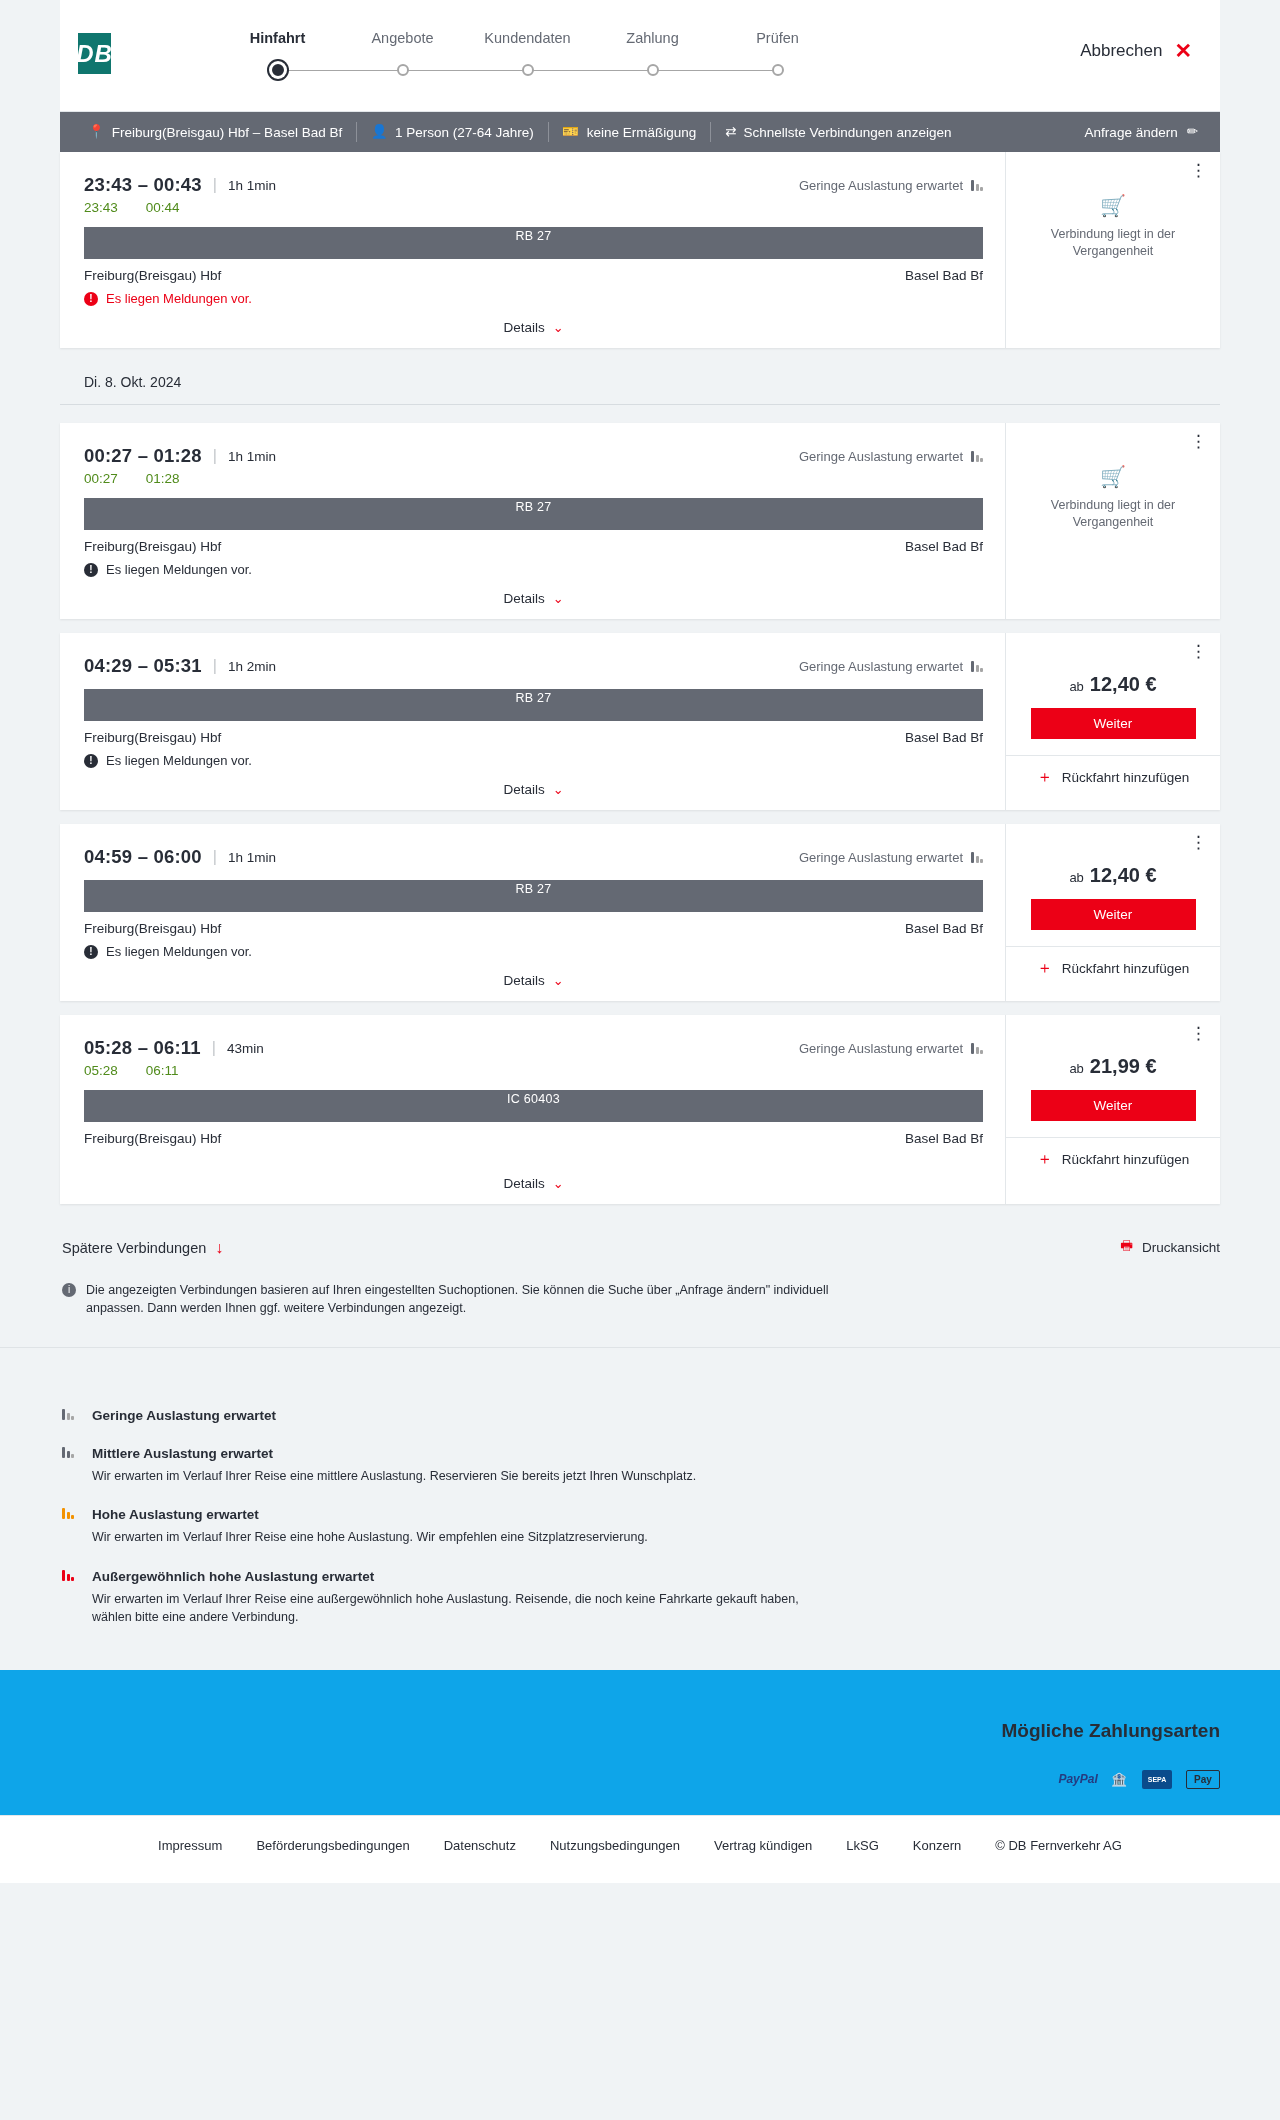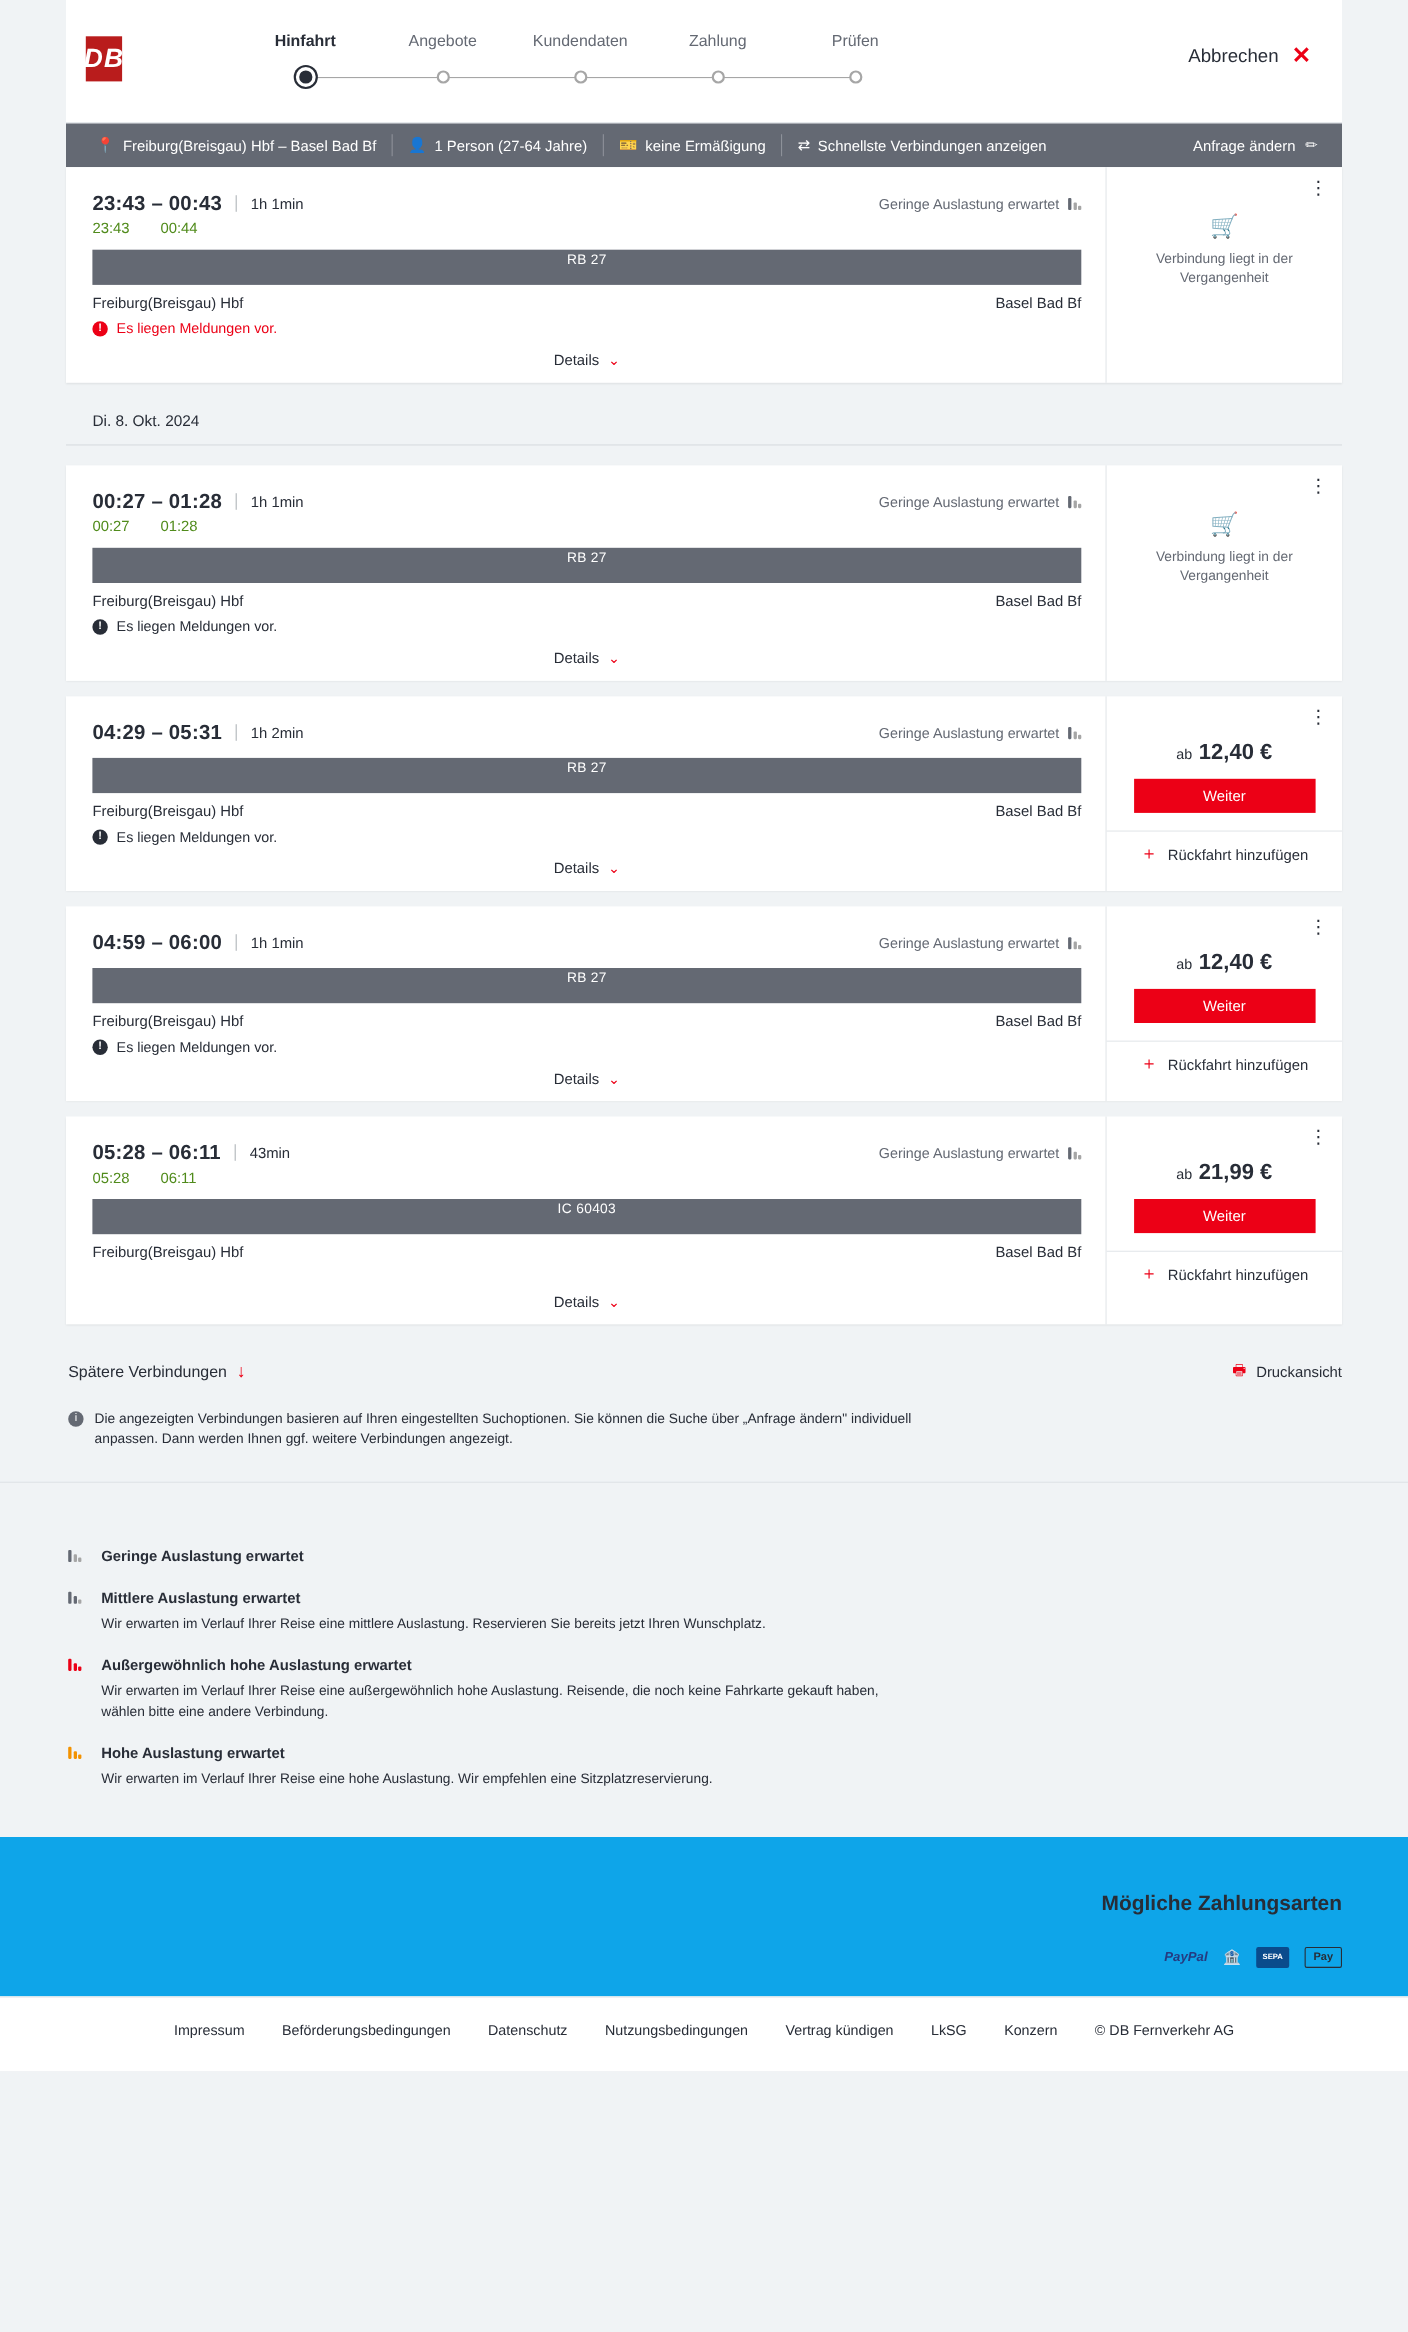--- a/index.html
+++ b/index.html
@@ -18,21 +18,21 @@
     background: #fff;
     margin: 0 60px;
     border-bottom: 1px solid #e3e7ea;
     height: 112px;
     position: relative;
   }
   .db-logo {
     position: absolute;
     left: 18px; top: 33px;
     width: 33px; height: 41px;
-    background: #b91c1c;
+    background: #0f766e;
     border-radius: 0;
     color: #fff;
     font-weight: bold;
     font-size: 24px;
     letter-spacing: 1px;
     display: flex; align-items: center; justify-content: center;
     font-style: italic;
   }
   .stepper {
     position: absolute;
@@ -520,39 +520,39 @@
           <i style="height:4px;background:#a6a6a6"></i>
       </span>
       <span class="legend-txt">
         <b>Mittlere Auslastung erwartet</b>
         <p>Wir erwarten im Verlauf Ihrer Reise eine mittlere Auslastung. Reservieren Sie bereits jetzt Ihren Wunschplatz.</p>
       </span>
     </div>
 
     <div class="legend-item">
       <span class="lic">
+        <i style="height:11px;background:#f39200"></i>
+          <i style="height:7px;background:#f39200"></i>
+          <i style="height:4px;background:#f39200"></i>
+      </span>
+      <span class="legend-txt">
+        <b>Hohe Auslastung erwartet</b>
+        <p>Wir erwarten im Verlauf Ihrer Reise eine hohe Auslastung. Wir empfehlen eine Sitzplatzreservierung.</p>
+      </span>
+    </div>
+
+    <div class="legend-item">
+      <span class="lic">
         <i style="height:11px;background:#ec0016"></i>
           <i style="height:7px;background:#ec0016"></i>
           <i style="height:4px;background:#ec0016"></i>
       </span>
       <span class="legend-txt">
         <b>Außergewöhnlich hohe Auslastung erwartet</b>
         <p>Wir erwarten im Verlauf Ihrer Reise eine außergewöhnlich hohe Auslastung. Reisende, die noch keine Fahrkarte gekauft haben, wählen bitte eine andere Verbindung.</p>
-      </span>
-    </div>
-
-    <div class="legend-item">
-      <span class="lic">
-        <i style="height:11px;background:#f39200"></i>
-          <i style="height:7px;background:#f39200"></i>
-          <i style="height:4px;background:#f39200"></i>
-      </span>
-      <span class="legend-txt">
-        <b>Hohe Auslastung erwartet</b>
-        <p>Wir erwarten im Verlauf Ihrer Reise eine hohe Auslastung. Wir empfehlen eine Sitzplatzreservierung.</p>
       </span>
     </div>
   </div>
 
   <div class="pay-sec">
     <div class="pay-title">Mögliche Zahlungsarten</div>
     <div class="pay-icons">
       <span class="pay-box pp">PayPal</span>
       <span class="pay-box giro">🏦</span>
       <span class="pay-box sepa">SEPA</span>

